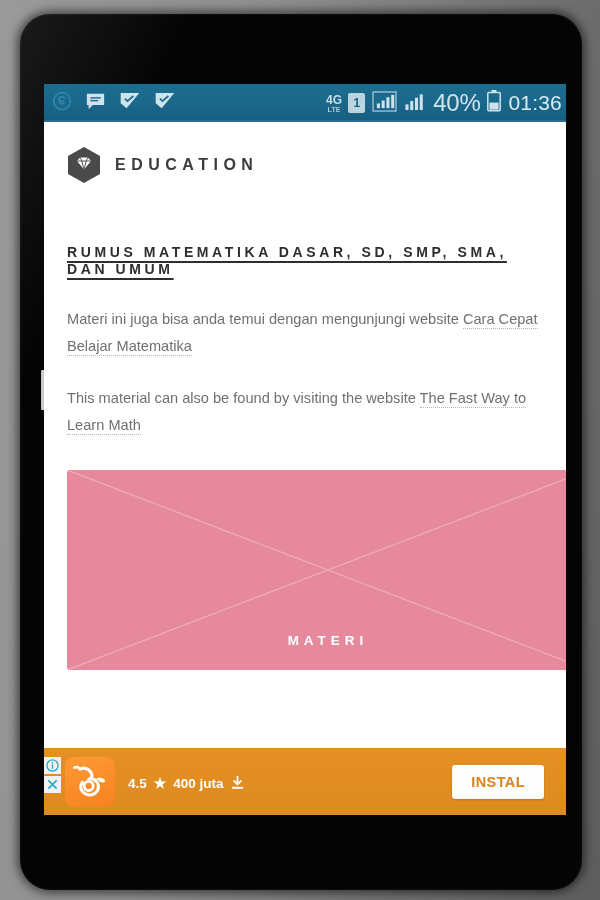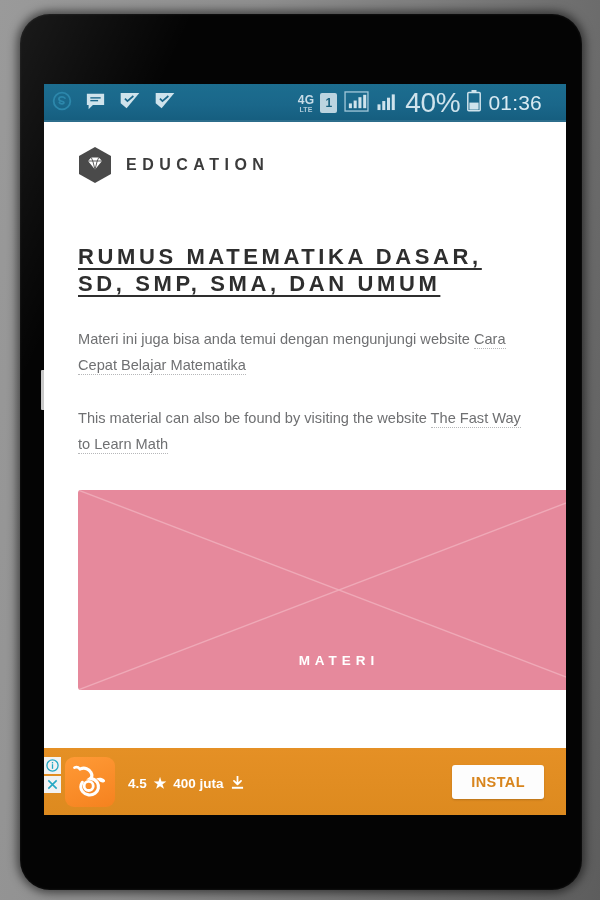--- a/index.html
+++ b/index.html
@@ -47,21 +47,21 @@
   }
 
   
   .statusbar {
     position: relative;
     height: 38px;
     width: 100%;
     background: linear-gradient(180deg,#1c6d8f 0%,#1a678a 55%,#155d7e 100%);
     display: flex;
     align-items: center;
-    padding: 0 24px 0 8px;
+    padding: 0 4px 0 8px;
     color: #cfe3ec;
   }
   .sb-left { display: flex; align-items: center; gap: 13px; flex: 0 0 auto; }
   .sb-right { display: flex; align-items: center; gap: 7px; margin-left: auto; }
 
   .ico { display: block; }
 
   .sb-sep {
     position: absolute; left: 0; right: 0; bottom: 0; height: 2px;
     background: rgba(255,255,255,.10);
@@ -75,36 +75,36 @@
   .net-type .lte { font-size: 7px; font-weight: 700; letter-spacing: .2px; opacity:.85; }
 
   .sim-badge {
     width: 17px; height: 20px;
     background: #bcd4e0; color: #17607f;
     border-radius: 2px;
     font-size: 12px; font-weight: 700;
     display: flex; align-items: center; justify-content: center;
   }
 
-  .bat-pct { font-size: 28px; letter-spacing: -.3px; color:#cfe3ec;text-align:right; }
+  .bat-pct { font-size: 24px; letter-spacing: -.3px; color:#cfe3ec;text-align:right; }
   .clock   { font-size: 21px; letter-spacing: .2px; color:#d9eaf2; }
 
   
-  .page { padding: 0 34px; background:#fff; }
+  .page { padding: 0 23px; background:#fff; }
 
   .brand { display: flex; align-items: center; gap: 14px; padding-top: 24px; }
   .brand-mark { width: 34px; height: 38px; flex: 0 0 auto; }
   .brand-text {
     font-size: 16px; font-weight: 700; color: #3b3b3b;
     letter-spacing: 5.5px;
   }
 
   .post-title {
     margin-top: 60px;
-    font-size: 22px; font-weight: 700; color: #2e2e2e;
+    font-size: 14px; font-weight: 700; color: #2e2e2e;
     letter-spacing: 3.6px; line-height: 1.22;
     text-decoration: underline;
     text-underline-offset: 4px;
     text-decoration-thickness: 1.5px;
   }
 
   .para {
     margin-top: 28px;
     font-size: 14.6px; color: #6f7072;
     line-height: 1.82; font-weight: 400;

